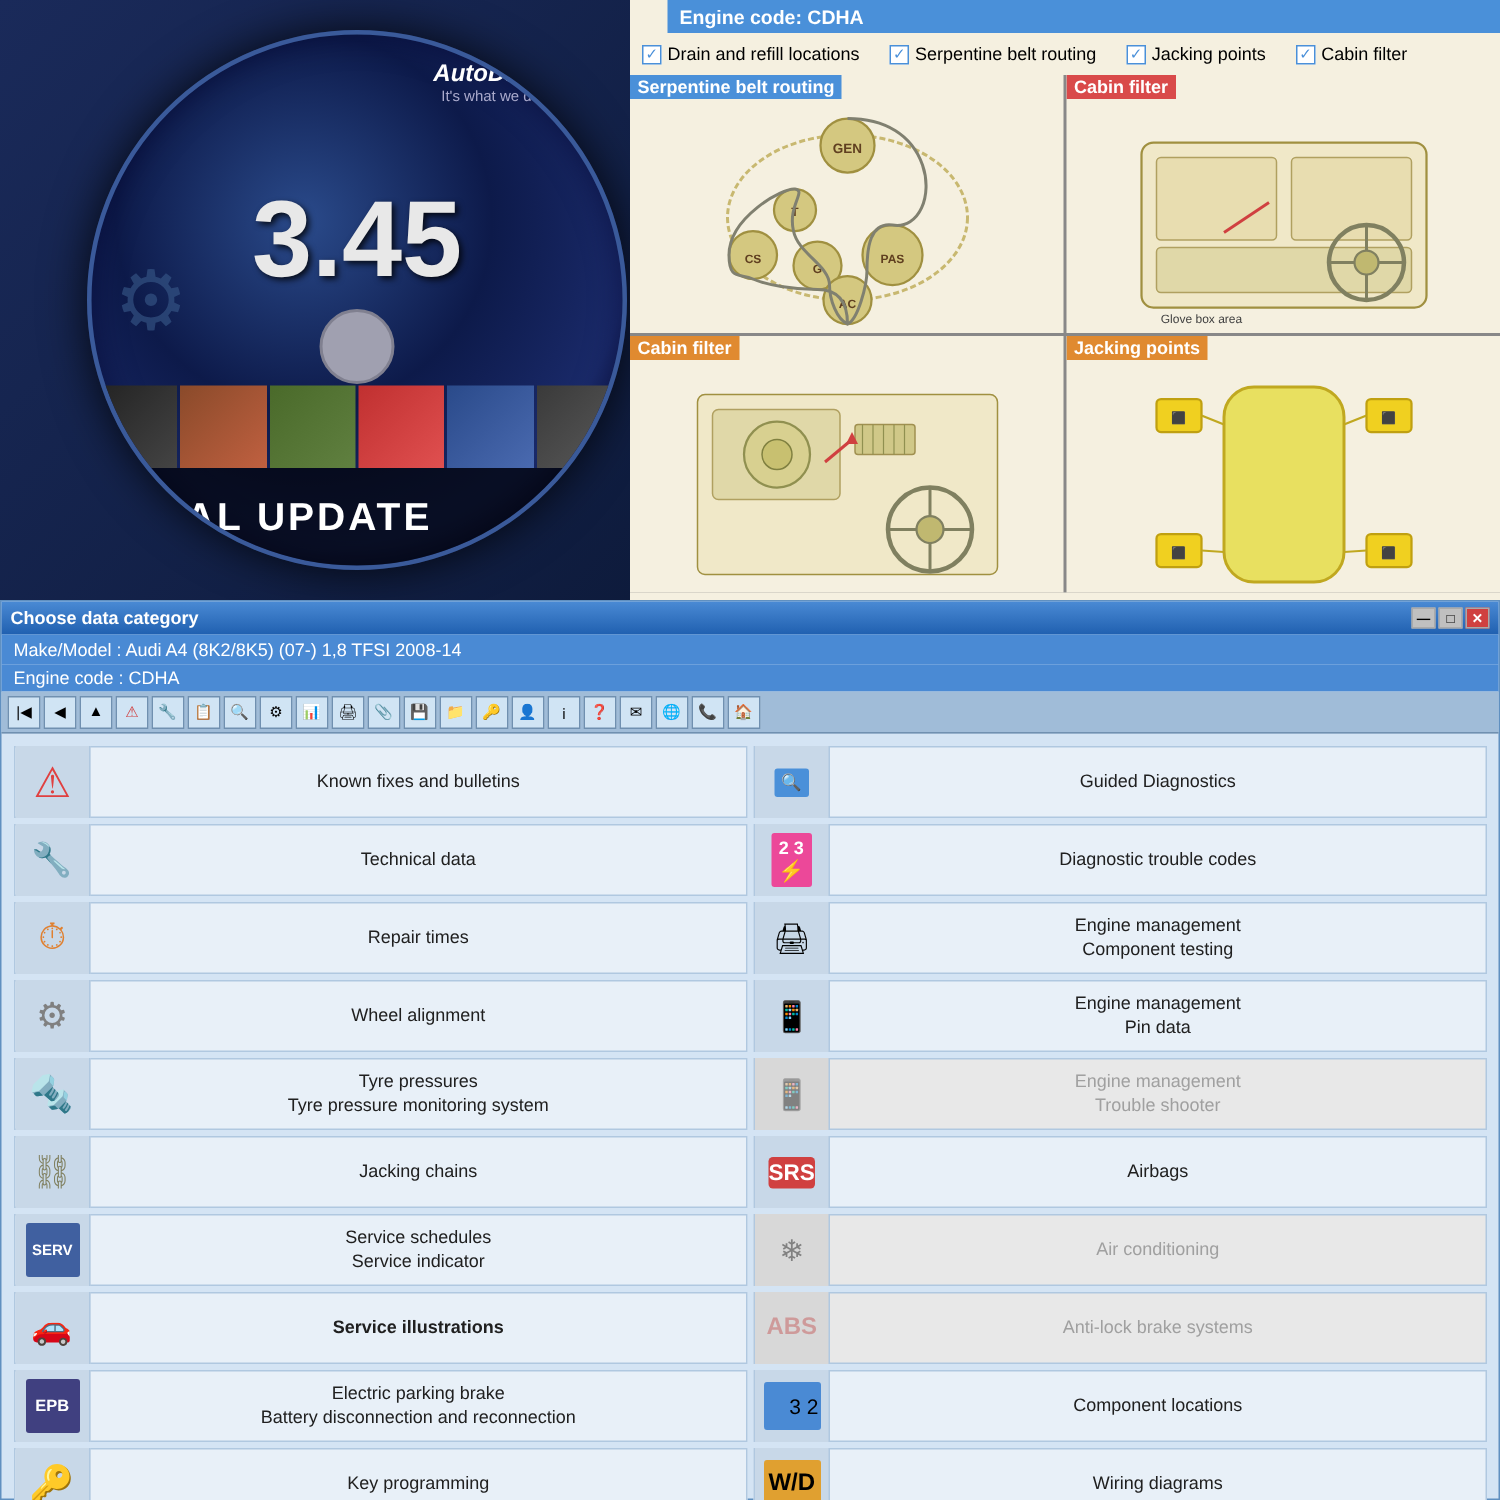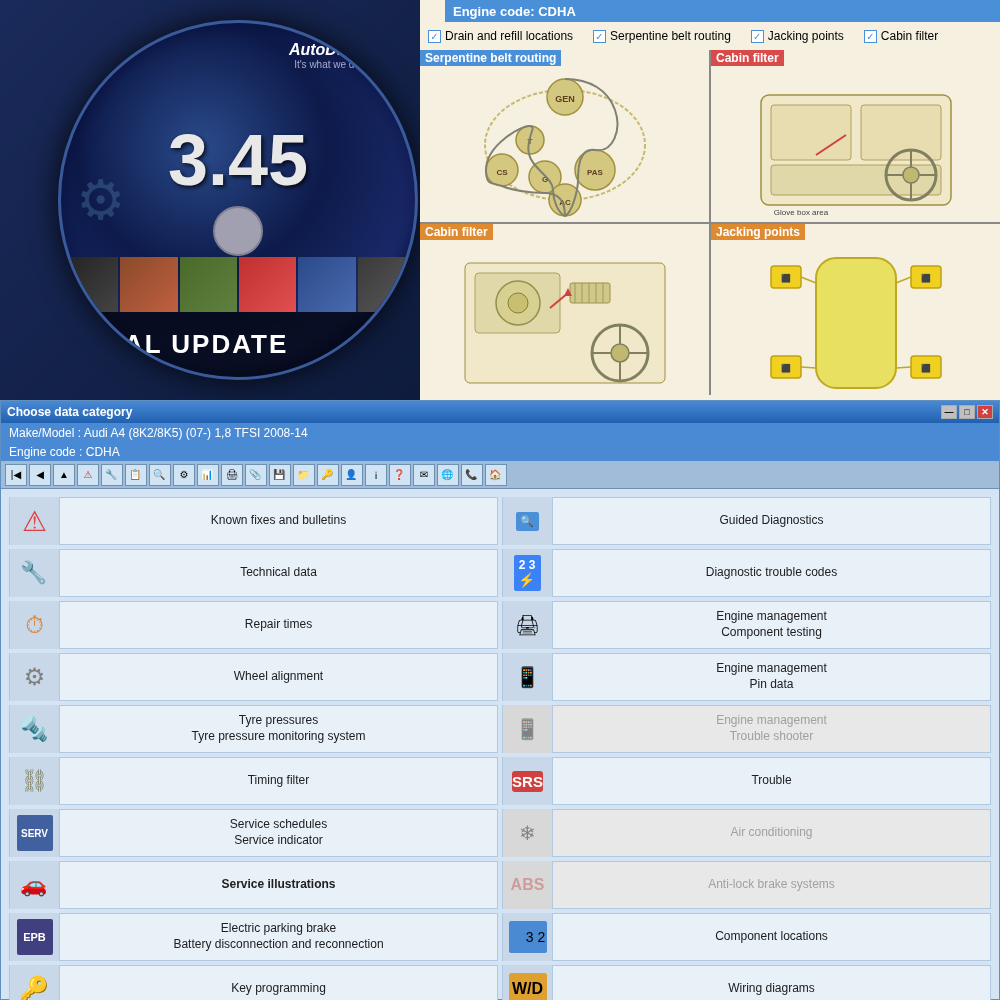--- a/index.html
+++ b/index.html
@@ -293,21 +293,21 @@
 
     .icon-box-blue {
       background: #4a90d9;
       color: white;
       padding: 3px 5px;
       border-radius: 2px;
       font-size: 11px;
       font-weight: bold;
     }
     .icon-box-green {
-      background: #3b82f6;
+      background: #ec4899;
       color: white;
       padding: 3px 5px;
       border-radius: 2px;
       font-size: 12px;
       font-weight: bold;
     }
   </style>
 </head>
 <body>
 
@@ -565,27 +565,27 @@
         <div class="cat-icon" style="background:#d8d8d8;">
           <span style="font-size:20px;opacity:0.4;">📱</span>
         </div>
         <div class="cat-label grayed">Engine management<br>Trouble shooter</div>
       </div>
 
       <div class="cat-row">
         <div class="cat-icon">
           <span class="icon-chain">⛓</span>
         </div>
-        <div class="cat-label">Timing filter</div>
+        <div class="cat-label">Jacking chains</div>
       </div>
       <div class="cat-row">
         <div class="cat-icon">
           <span class="icon-srs">SRS</span>
         </div>
-        <div class="cat-label">Trouble</div>
+        <div class="cat-label">Airbags</div>
       </div>
 
       <div class="cat-row">
         <div class="cat-icon">
           <div style="width:36px;height:36px;background:#4060a0;display:flex;align-items:center;justify-content:center;color:white;font-size:10px;font-weight:bold;border-radius:2px;">SERV</div>
         </div>
         <div class="cat-label">Service schedules<br>Service indicator</div>
       </div>
       <div class="cat-row" style="background:#e8e8e8;cursor:default;">
         <div class="cat-icon" style="background:#d8d8d8;">

